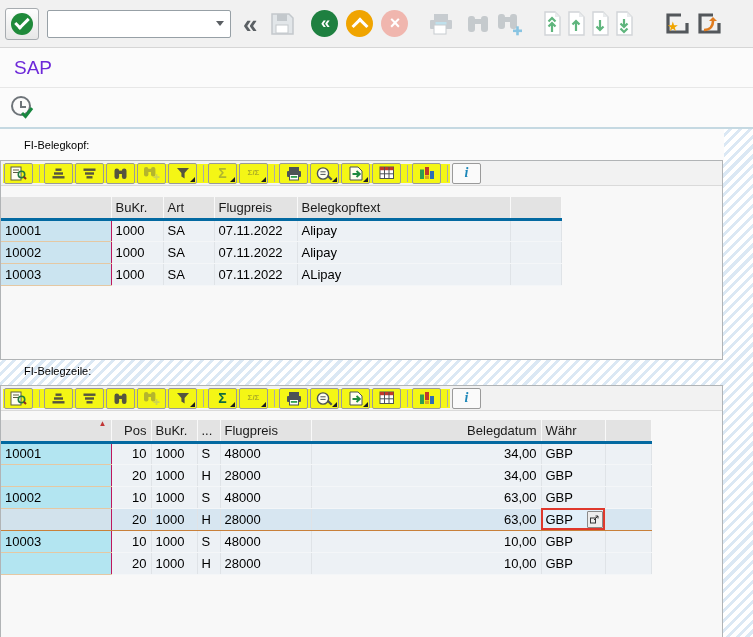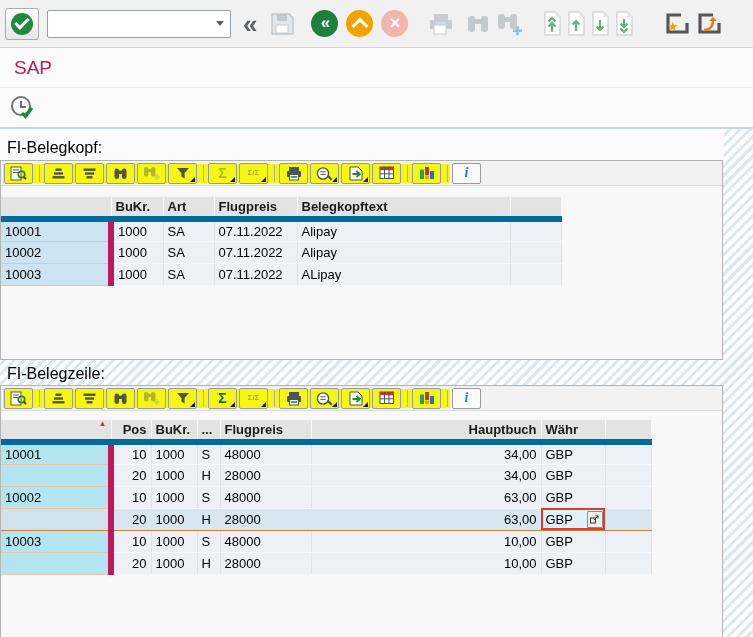--- a/index.html
+++ b/index.html
@@ -26,30 +26,30 @@
   .c-back span{color:#fff;font-size:17px;font-weight:bold;line-height:1;margin-top:-3px;letter-spacing:-1px}
   .c-exit{background:#f0a400}
   .c-exit i{display:block;width:9px;height:9px;border-left:3px solid #fff;border-top:3px solid #fff;transform:rotate(45deg);margin-top:5px}
   .c-cancel{background:#f0b6ae}
   .c-cancel span{color:#fff;font-size:18px;font-weight:bold;line-height:1;margin-top:-2px}
   .sqico{position:relative;width:26px;height:24px}
 
   
   .titlebar{position:absolute;left:0;top:48px;width:753px;height:40px;background:#fbfbfb;
             border-bottom:1px solid #e7e7e7;box-sizing:border-box;display:flex;align-items:center;padding-left:14px}
-  .titlebar .ttl{font-size:19px;color:#be185d}
+  .titlebar .ttl{font-size:19px;color:#6d28d9}
   .apptb{position:absolute;left:0;top:88px;width:753px;height:41px;background:#fbfbfb;
          border-bottom:2px solid #c5d9e2;box-sizing:border-box;display:flex;align-items:center;padding-left:9px}
   .exec-btn{background:none;border:none;padding:0;cursor:pointer;display:flex}
 
   
   .stripes{position:absolute;left:0;top:129px;width:753px;height:508px;
            background:repeating-linear-gradient(135deg,#ffffff 0 4px,#dbe8f4 4px 7px)}
   .plainband{position:absolute;left:0;top:129px;width:724px;height:31px;background:#fbfbfb}
-  .sec-label{position:absolute;left:7px;font-size:16px;color:#000}
+  .sec-label{position:absolute;left:24px;font-size:11px;color:#000}
   #lbl1{top:139px}
   #lbl2{top:365px}
 
   .grid-box{position:absolute;left:0;width:723px;background:#f8f8f8;border:1px solid #b1b4b6;box-sizing:border-box}
   #box1{top:160px;height:200px}
   #box2{top:385px;height:252px;border-bottom:none}
 
   
   .alv-toolbar{position:absolute;left:0;right:0;top:0;height:25px;background:#f2f2f2;border-bottom:1px solid #dadada;
                display:flex;align-items:center;padding-left:3px;box-sizing:border-box}
@@ -62,26 +62,26 @@
   .alv-sep{z-index:1;width:1px;height:17px;background:#ababab;margin:0 4px;flex:none}
   .dd{position:absolute;right:1px;bottom:1px;width:0;height:0;border-left:5px solid transparent;border-bottom:5px solid #1c1c1c}
   .sig{font:bold 14px "Liberation Sans",sans-serif;color:#0e6b3f;line-height:1}
   .subsig{font:bold 8px "Liberation Sans",sans-serif;color:#3c3c30;line-height:1}
   .infoi{font:italic bold 14px "Liberation Serif",serif;color:#1b86b8;line-height:1}
 
   
   .alv-table{position:absolute;border-collapse:collapse;table-layout:fixed;font-size:13px;background:#fff}
   #table1{left:0;top:36px;width:560px}
   #table2{left:0;top:34px;width:650px}
-  .alv-table th{background:#e3e3e3;font-weight:bold;text-align:left;padding:0 4px;height:22px;
-                border-right:1px solid #f9f9f9;border-bottom:6px solid #0369a1;color:#1a1a1a;
+  .alv-table th{background:#e3e3e3;font-weight:normal;text-align:left;padding:0 4px;height:22px;
+                border-right:1px solid #f9f9f9;border-bottom:3px solid #0369a1;color:#1a1a1a;
                 overflow:hidden;white-space:nowrap;box-sizing:border-box}
   .alv-table td{background:#edf1f5;padding:0 4px;height:22px;border-right:1px solid #dfe3e7;
                 border-bottom:1px solid #f4f6f8;overflow:hidden;white-space:nowrap;box-sizing:border-box}
-  .alv-table td.keycol{border-bottom:1px solid #e5c8a3;border-right:6px solid #be185d}
+  .alv-table td.keycol{border-bottom:1px solid #e5c8a3;border-right:1px solid #be185d}
   #table1 td.keycol{background:#cbe4f0}
   #table2 td.keycol{background:#b3e5f1}
   .alv-table tr.selrow td{background:#d7e6f1;border-top:1px solid #c8803a;border-bottom:1px solid #c8803a}
   #table2 tr.selrow td.keycol{background:#d2e2ec}
   .alv-table td.ar,.alv-table th.ar{text-align:right}
   td.focuscell{background:#e2f0fa !important;outline:2px solid #df382c;outline-offset:-2px;padding:0 2px 0 4px}
   .fwrap{display:flex;justify-content:space-between;align-items:center;height:100%}
   .cell-btn{width:16px;height:17px;background:#ededed;border:1px solid #8b8b8b;border-radius:1px;
             display:flex;align-items:center;justify-content:center;padding:0;cursor:pointer}
   .rel{position:relative}
@@ -535,21 +535,21 @@
       </colgroup>
       <thead>
         <tr>
           <th class="rel ">
             <span class="sortmark">▲</span>
           </th>
           <th class="ar">Pos</th>
           <th class="">BuKr.</th>
           <th class="">...</th>
           <th class="">Flugpreis</th>
-          <th class="ar">Hauptbuch</th>
+          <th class="ar">Belegdatum</th>
           <th class="">Währ</th>
           <th class=""></th>
         </tr>
       </thead>
       <tbody>
         <tr class="">
           <td class="keycol ">10001</td>
           <td class="ar ">10</td>
           <td class="">1000</td>
           <td class="">S</td>

